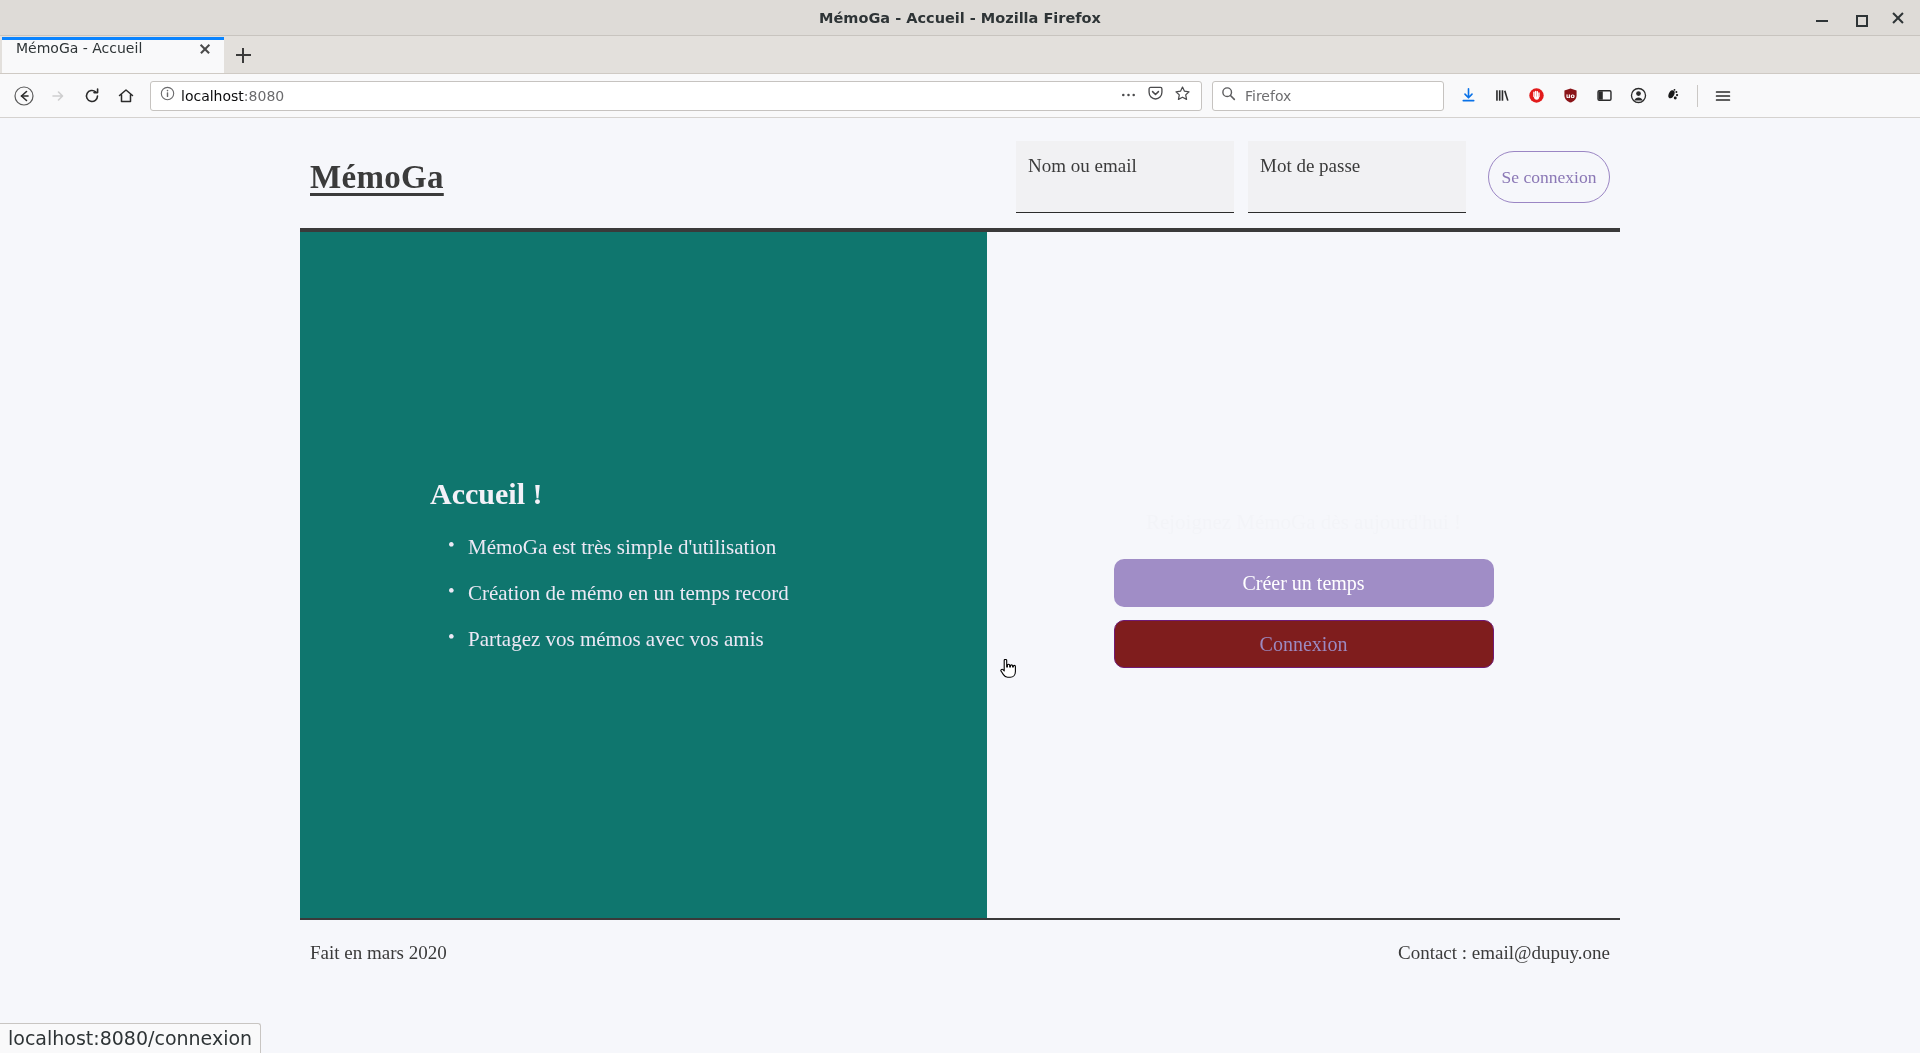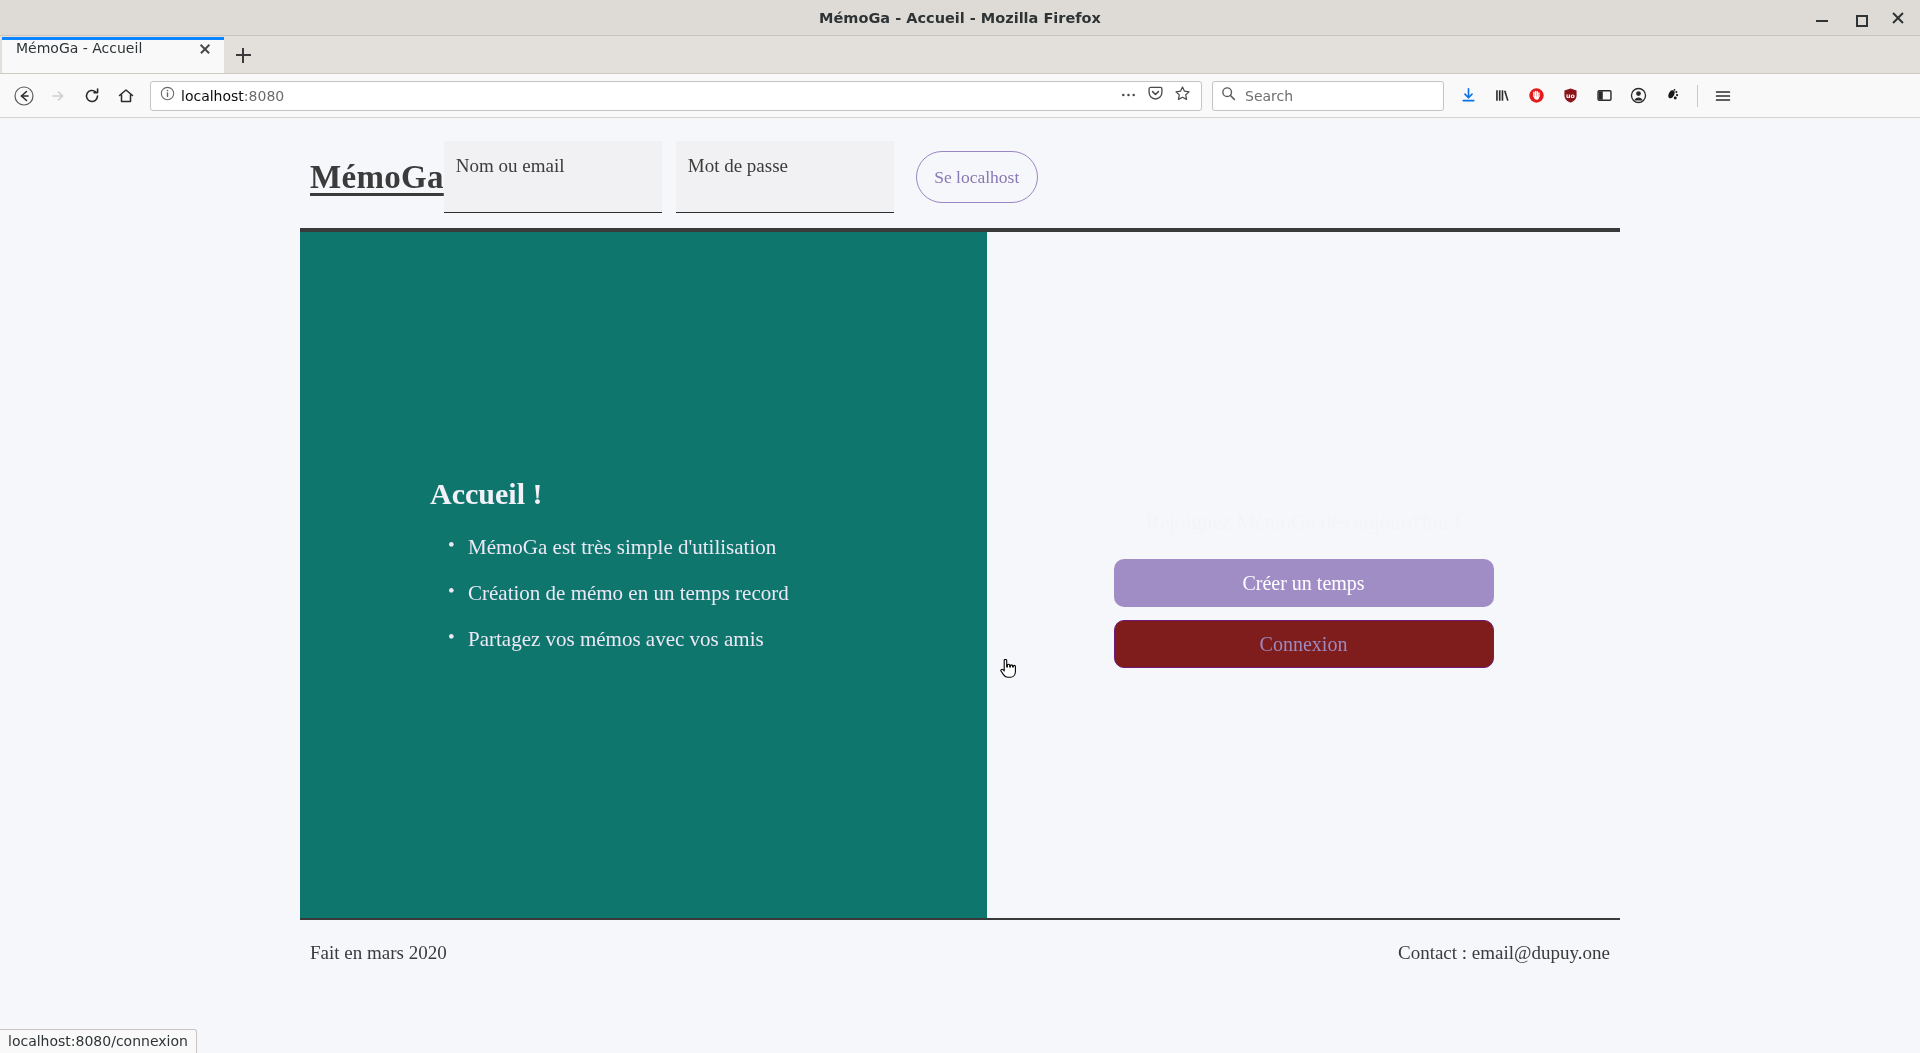--- a/index.html
+++ b/index.html
@@ -135,21 +135,21 @@
     position: relative;
     font-family: "Liberation Serif", serif;
   }
   .page-inner {
     width: 1320px; margin: 0 auto;
     padding-top: 20px;
   }
 
   
   .site-header {
-    display: flex; align-items: center; 
+    display: flex; align-items: center; justify-content: space-between;
     border-bottom: 2px solid #3a3a3a;
     padding: 0 10px 12px 10px;
     height: 92px;
   }
   .brand {
     font-size: 33px; font-weight: bold; color: #3b3b3b;
     font-family: "Liberation Serif", serif;
     text-decoration: underline;
     text-underline-offset: 5px;
     cursor: pointer;
@@ -245,21 +245,21 @@
   }
 
   
   .status-bar {
     position: absolute; left: 0; bottom: 0;
     background: #f9f9fa;
     border: 1px solid #c8c5c2;
     border-left: none; border-bottom: none;
     border-top-right-radius: 3px;
     padding: 3px 8px 4px 8px;
-    font-size: 14px; color: #2e3436;
+    font-size: 19px; color: #2e3436;
     font-family: "DejaVu Sans", sans-serif;
     z-index: 20;
   }
 
   
   .cursor-hand {
     position: absolute; left: 1000px; top: 541px;
     width: 16px; height: 20px; z-index: 30; pointer-events: none;
   }
 </style>
@@ -339,21 +339,21 @@
     </span>
   </div>
 
   <div class="searchbar">
     <span>
       <svg width="15" height="15" viewBox="0 0 16 16">
           <circle cx="6.6" cy="6.6" r="4.6" fill="none" stroke="#5c5c5e" stroke-width="1.5"></circle>
           <path d="M10.1 10.1 L14.2 14.2" stroke="#5c5c5e" stroke-width="1.7" stroke-linecap="round"></path>
         </svg>
     </span>
-    <span class="search-ph">Search</span>
+    <span class="search-ph">Firefox</span>
   </div>
 
   <div class="toolbar-right">
     <div class="navbtn">
       <svg width="19" height="19" viewBox="0 0 20 20">
           <path d="M10 3 V12 M6.3 8.6 L10 12.4 L13.7 8.6" fill="none" stroke="#0a72e8" stroke-width="1.7" stroke-linecap="round" stroke-linejoin="round"></path>
           <path d="M4.5 15.4 H15.5" stroke="#0a72e8" stroke-width="1.7" stroke-linecap="round"></path>
         </svg>
     </div>
     <div class="navbtn">
@@ -413,21 +413,21 @@
 
     <div class="site-header">
       <div class="brand">MémoGa</div>
       <div class="login-form">
         <div class="field">
           <span class="field-ph">Nom ou email</span>
         </div>
         <div class="field">
           <span class="field-ph">Mot de passe</span>
         </div>
-        <div class="btn-connect">Se localhost</div>
+        <div class="btn-connect">Se connexion</div>
       </div>
     </div>
 
     <div class="main">
       <div class="col-left">
         <div class="left-title">Accueil !</div>
         <ul class="left-list">
           <li>MémoGa est très simple d'utilisation</li>
           <li>Création de mémo en un temps record</li>
           <li>Partagez vos mémos avec vos amis</li>

